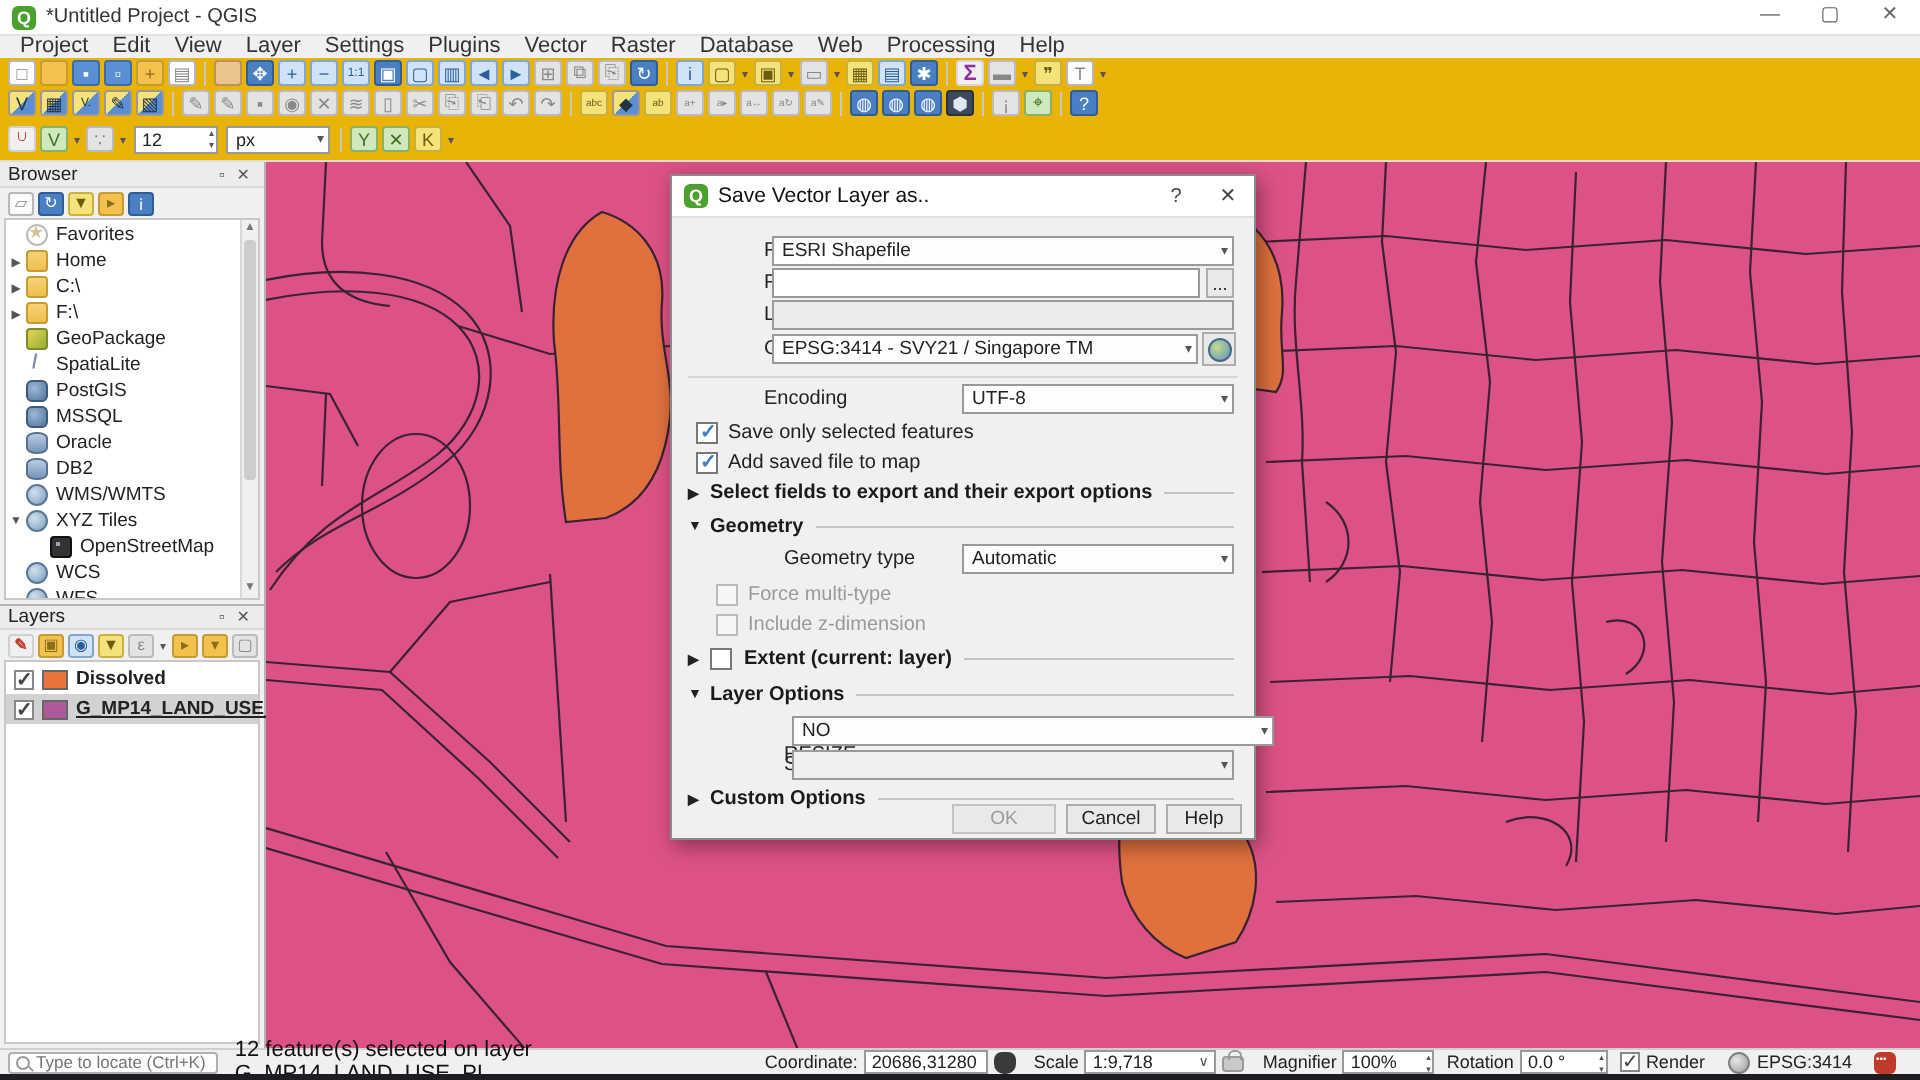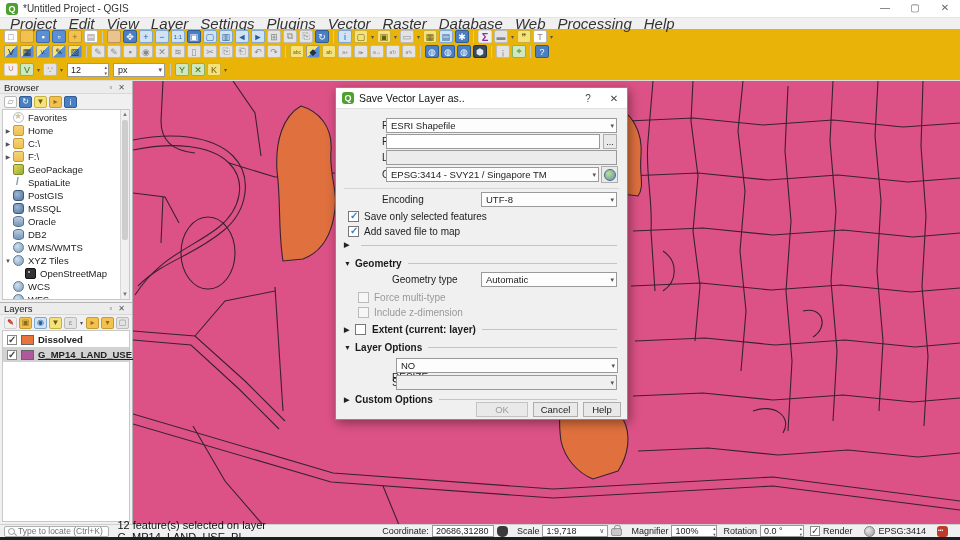--- a/index.html
+++ b/index.html
@@ -8,21 +8,21 @@
 
   
   .titlebar { height:18px; background:#fff; display:flex; align-items:center; border-bottom:1px solid #e4e4e4; }
   .qlogo { width:12px; height:12px; margin:0 5px 0 6px; border-radius:3px; background:#4ca12e; color:#fff; font-weight:bold; font-size:9px; line-height:12px; text-align:center; }
   .wtitle { font-size:10px; color:#333; flex:1; }
   .winbtns { display:flex; }
   .winbtn { width:30px; height:17px; text-align:center; line-height:16px; color:#666; font-size:10px; }
 
   
   .menubar { height:11px; display:flex; align-items:center; padding-left:4px; background:#f0f0f0; }
-  .menu-item { padding:0 6px; font-size:15px; color:#333; line-height:11px;font-style:italic; }
+  .menu-item { padding:0 6px; font-size:11px; color:#333; line-height:11px; }
 
   
   .tbrow { display:flex; align-items:center; background:#eab308; padding-left:3px; }
   .tb1 { height:15px; } .tb2 { height:15px; } .tb3 { height:22px; border-bottom:1px solid #dcdcdc; }
   .sep { width:1px; height:12px; background:#c8c8c8; margin:0 3px; }
   .tbtn { width:14px; height:13px; margin:0 1px; border-radius:2px; display:flex; align-items:center; justify-content:center; font-size:9px; position:relative; }
   .tbtn::before { content:attr(data-g); }
   .dd { width:7px; font-size:6px; color:#555; display:flex; align-items:center; justify-content:center; }
   .c-page { background:#fdfdfd; border:1px solid #b8b8b8; color:#888; }
   .c-folder { background:#f2c14e; border:1px solid #c79b33; color:#8a6d1d; }
@@ -500,20 +500,21 @@
         <span class="dcb on"></span>
         <span class="dcblabel">Save only selected features</span>
       </div>
       <div class="drow" style="left:12px; top:138px;">
         <span class="dcb on"></span>
         <span class="dcblabel">Add saved file to map</span>
       </div>
 
       <div class="sect" style="left:8px; top:153px; right:10px;">
         <span class="tri">▶</span>
+        <span>Select fields to export and their export options</span>
         <span class="line"></span>
       </div>
 
       <div class="sect" style="left:8px; top:170px; right:10px;">
         <span class="tri">▼</span>
         <span>Geometry</span>
         <span class="line"></span>
       </div>
       <div class="drow" style="left:22px; top:186px;">
           <span class="dlabel">Geometry type</span>
@@ -538,21 +539,21 @@
 
       <div class="sect" style="left:8px; top:236px; right:10px;">
         <span class="tri">▶</span>
         <span class="dcb" style="margin-right:6px;"></span>
         <span>Extent (current: layer)</span>
         <span class="line"></span>
       </div>
       <div class="drow" style="left:22px; top:284px;">
           <span class="dlabel">RESIZE</span>
         </div>
-      <div class="cmb" style="position:absolute; left:60px; top:270px; width:222px;">
+      <div class="cmb" style="position:absolute; left:60px; top:270px; width:241px;">
           <span>NO</span>
         </div>
       <div class="drow" style="left:22px; top:289px;">
           <span class="dlabel">SHPT</span>
         </div>
       <div class="cmb dis" style="position:absolute; left:60px; top:287px; width:221px;">
           <span></span>
         </div>
 
       <div class="sect" style="left:8px; top:306px; right:10px;">

